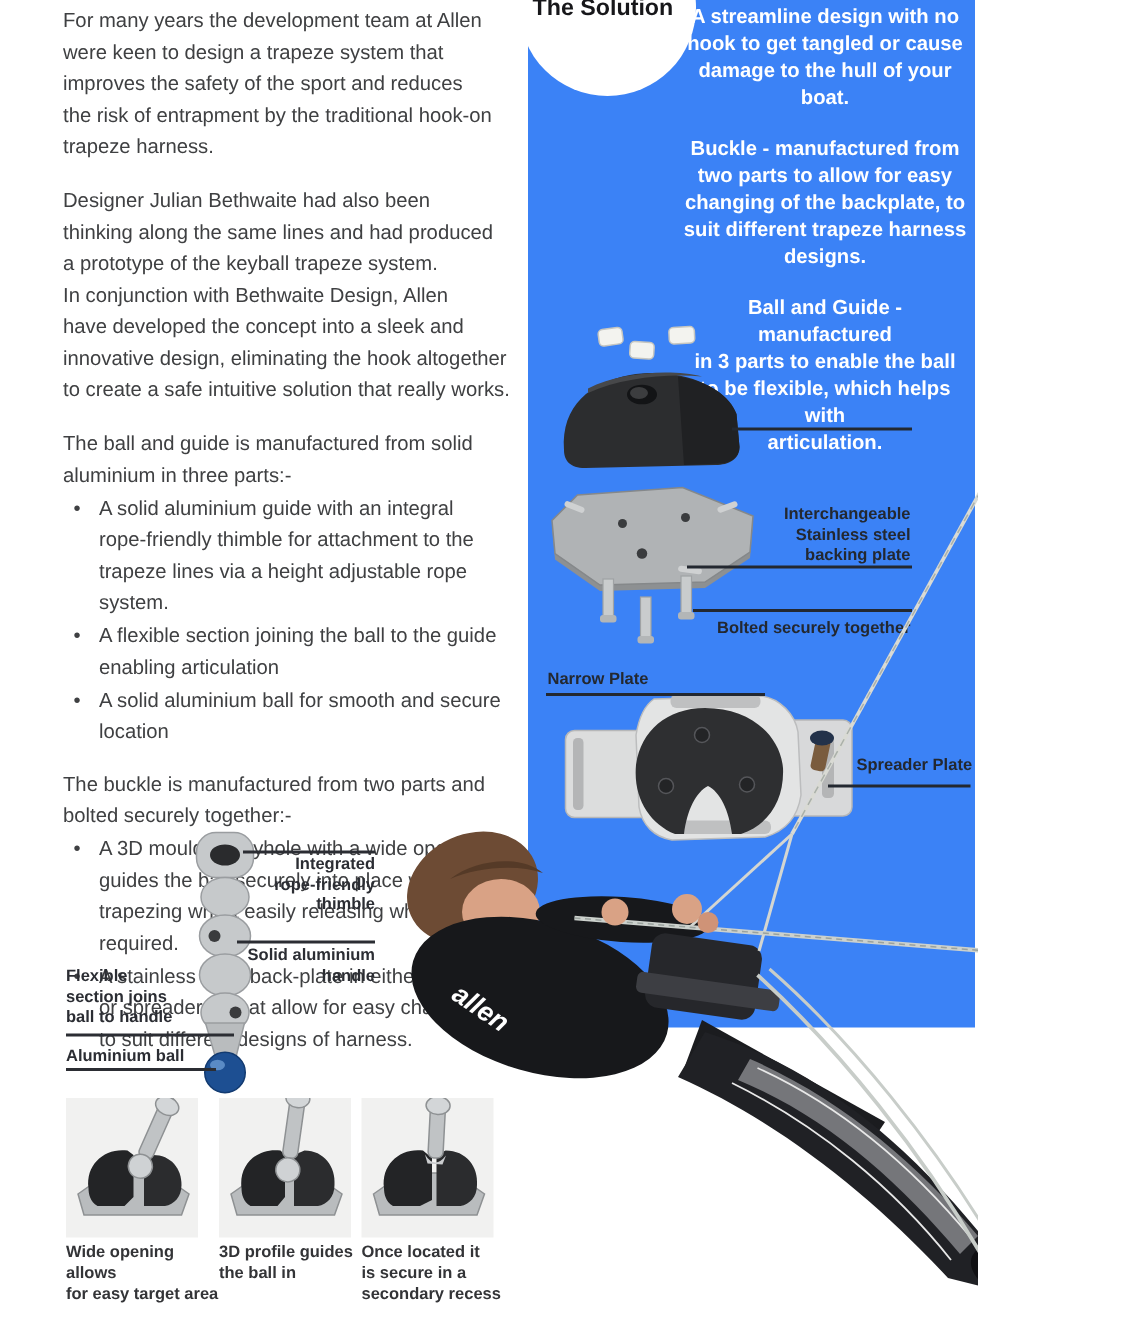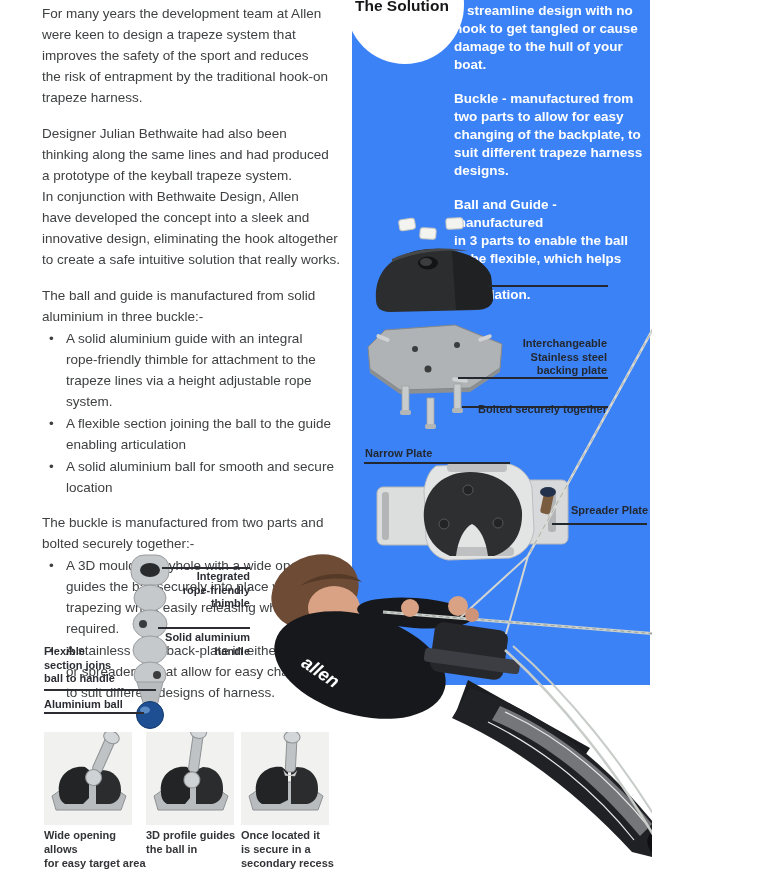--- a/index.html
+++ b/index.html
@@ -10,21 +10,21 @@
   .left-col{position:absolute;left:42px;top:3px;width:306px;font-size:13.5px;line-height:21px;}
   .left-col p{margin:0 0 15px 0;white-space:pre-line;}
   .left-col p.tight{margin-bottom:1px;}
   .left-col ul{margin:0 0 14px 0;padding:0;list-style:none;}
   .left-col li{position:relative;padding-left:24px;white-space:pre-line;margin:0 0 1px 0;}
   .left-col li:before{content:"\2022";position:absolute;left:7px;top:0;}
   
   .panel{position:absolute;left:352px;top:0;width:298px;height:685px;background:#3b82f6;}
   .circle{position:absolute;left:-6px;top:-54px;width:118px;height:118px;border-radius:50%;background:#fff;}
   .panel h1{position:absolute;left:3px;top:-3px;margin:0;font-size:15.5px;font-weight:bold;color:#17171a;white-space:nowrap;}
-  .panel-copy{position:absolute;left:102px;top:2px;width:192px;color:#fff;font-size:13.5px;line-height:18px;font-weight:600;}
+  .panel-copy{position:absolute;left:102px;top:2px;width:192px;color:#fff;font-size:13.5px;line-height:18px;font-weight:600;text-align:center;}
   .panel-copy p{margin:0 0 16px 0;white-space:pre-line;}
   .panel-copy b{font-weight:800;}
   .plabel{position:absolute;font-size:11px;line-height:13.5px;font-weight:bold;color:#232830;white-space:pre-line;}
   .plabel.r{text-align:right;}
   .leader{position:absolute;height:2px;background:#232830;}
   .panel-art{position:absolute;left:0;top:0;}
   
   .dlabel{position:absolute;font-size:11px;line-height:13.5px;font-weight:bold;color:#2b2d33;white-space:pre-line;}
   .dlabel.r{text-align:right;}
   .dleader{position:absolute;height:2px;background:#2b2d33;}
@@ -44,21 +44,21 @@
 the risk of entrapment by the traditional hook-on
 trapeze harness.</p>
     <p>Designer Julian Bethwaite had also been
 thinking along the same lines and had produced
 a prototype of the keyball trapeze system.
 In conjunction with Bethwaite Design, Allen
 have developed the concept into a sleek and
 innovative design, eliminating the hook altogether
 to create a safe intuitive solution that really works.</p>
     <p class="tight">The ball and guide is manufactured from solid
-aluminium in three buckle:-</p>
+aluminium in three parts:-</p>
     <ul>
       <li>A solid aluminium guide with an integral
 rope-friendly thimble for attachment to the
 trapeze lines via a height adjustable rope
 system.</li>
       <li>A flexible section joining the ball to the guide
 enabling articulation</li>
       <li>A solid aluminium ball for smooth and secure
 location</li>
     </ul>
@@ -145,21 +145,21 @@
         <rect x="190" y="492" width="10" height="22" rx="3" fill="#7a5c3e" transform="rotate(12 195 503)"></rect>
         <ellipse cx="196" cy="492" rx="8" ry="5" fill="#23324a"></ellipse>
       </g>
     </svg>
 
     <div class="leader" style="left:136px;top:285px;width:120px;"></div>
     <div class="plabel r" style="left:95px;top:337px;width:160px;">Interchangeable
 Stainless steel
 backing plate</div>
     <div class="leader" style="left:106px;top:377px;width:150px;"></div>
-    <div class="plabel r" style="left:95px;top:391px;width:160px;margin-top:12px;">Bolted securely together</div>
+    <div class="plabel r" style="left:95px;top:401px;width:160px;margin-top:12px;">Bolted securely together</div>
     <div class="leader" style="left:110px;top:406px;width:146px;"></div>
     <div class="plabel" style="left:13px;top:447px;">Narrow Plate</div>
     <div class="leader" style="left:12px;top:462px;width:146px;"></div>
     <div class="plabel" style="left:219px;top:504px;">Spreader Plate</div>
     <div class="leader" style="left:200px;top:523px;width:95px;"></div>
   </aside>
 
   <svg class="overlay" style="left:122px;top:553px;" width="60" height="178" viewBox="0 0 60 178">
     <rect x="9" y="2" width="38" height="30" rx="13" fill="#c6c9cb" stroke="#9a9da0"></rect>
     <ellipse cx="28" cy="17" rx="10" ry="7" fill="#2a2b2d"></ellipse>

